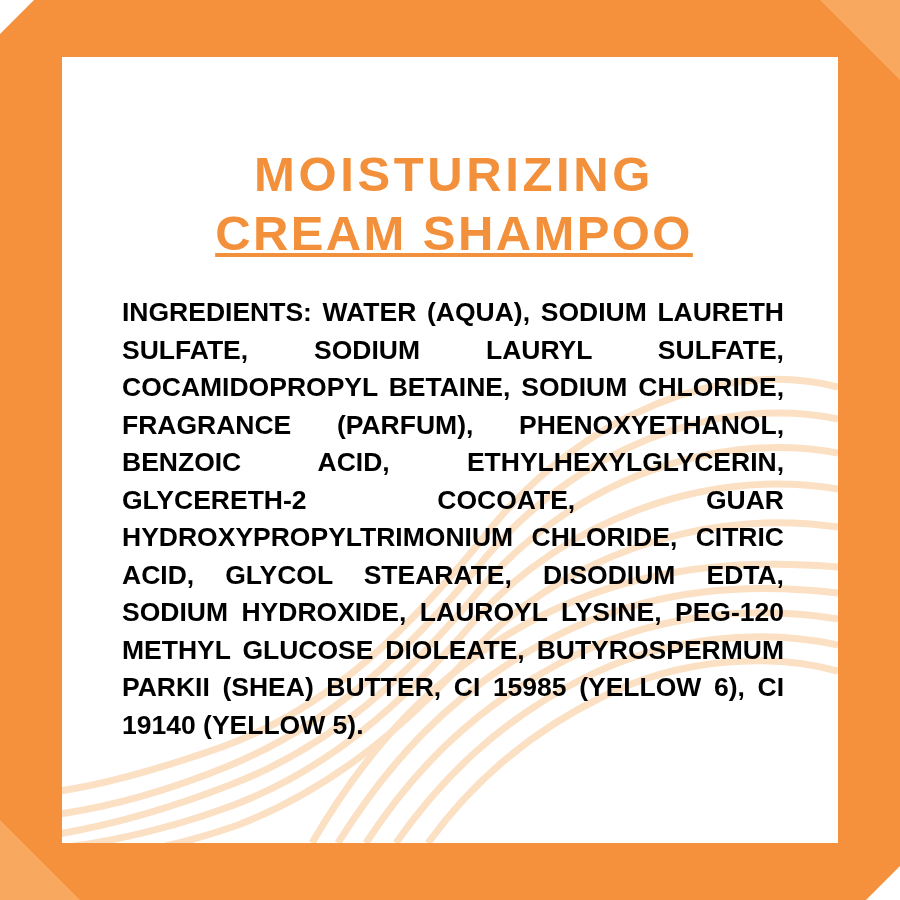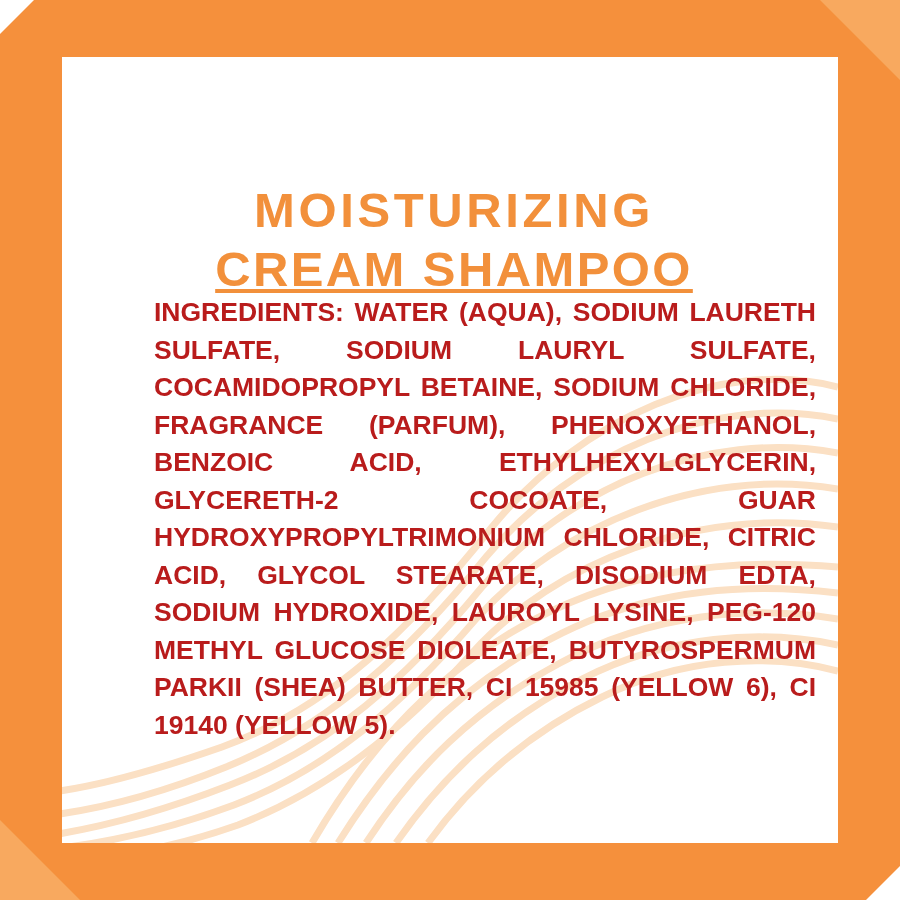--- a/index.html
+++ b/index.html
@@ -92,41 +92,39 @@
     left: 62px;
     top: 88px;
     width: 660px;
     color: #F2903B;
     font-size: 49px;
     line-height: 59px;
     font-weight: bold;
     letter-spacing: 3.6px;
     text-align: center;
     text-transform: uppercase;
-    margin-top: 36px;
   }
   .title .line2 {
     display: block;
     letter-spacing: 2.4px;
     text-decoration: underline;
   }
 
   .ingredients {
     position: absolute;
     left: 60px;
     top: 237px;
     width: 662px;
-    color: #b91c1c;
+    color: #000000;
     font-size: 26.5px;
     line-height: 37.5px;
     font-weight: bold;
     text-align: justify;
     text-transform: uppercase;
     text-align-last: left;
-    margin-left: 32px;
   }
 </style>
 </head>
 <body>
 
 <div id="label-card">
 
   <div class="orange-band"></div>
   <div class="corner-tl"></div>
   <div class="corner-br"></div>

